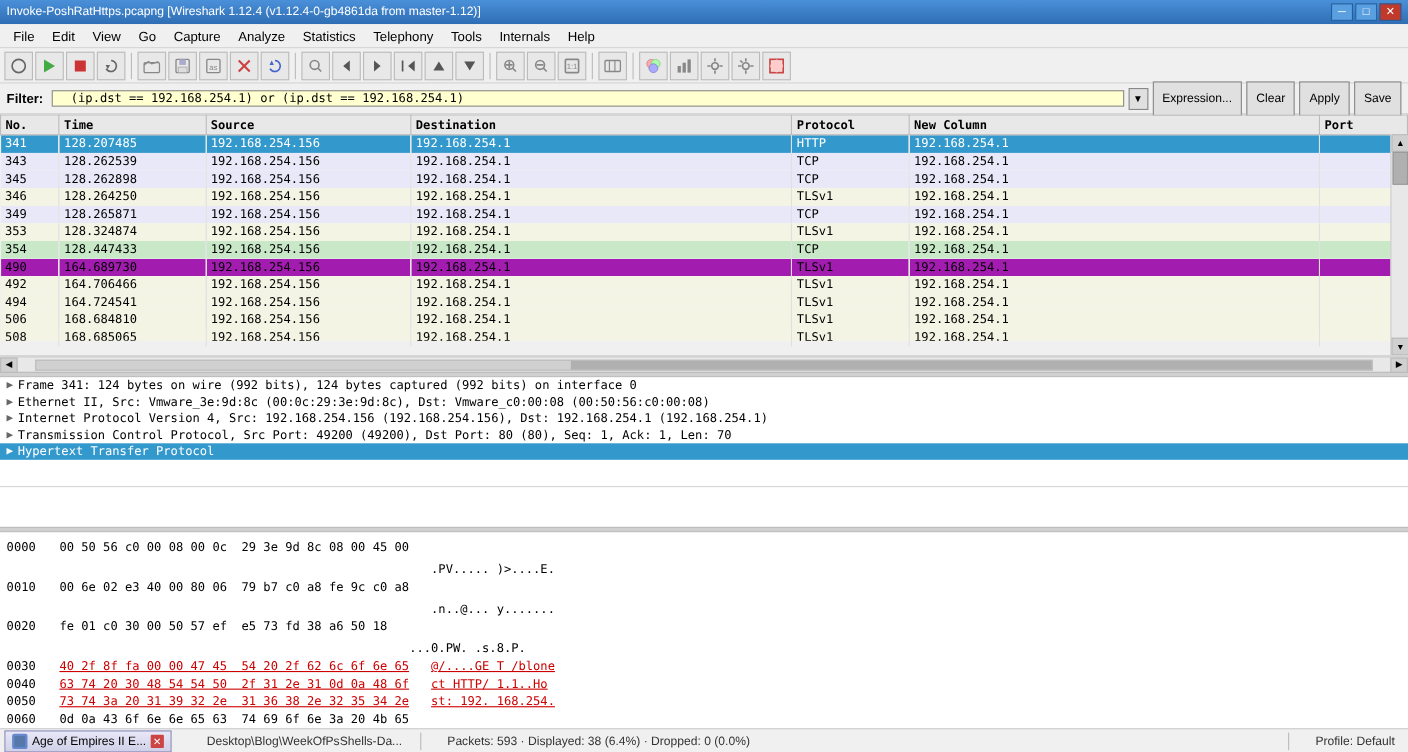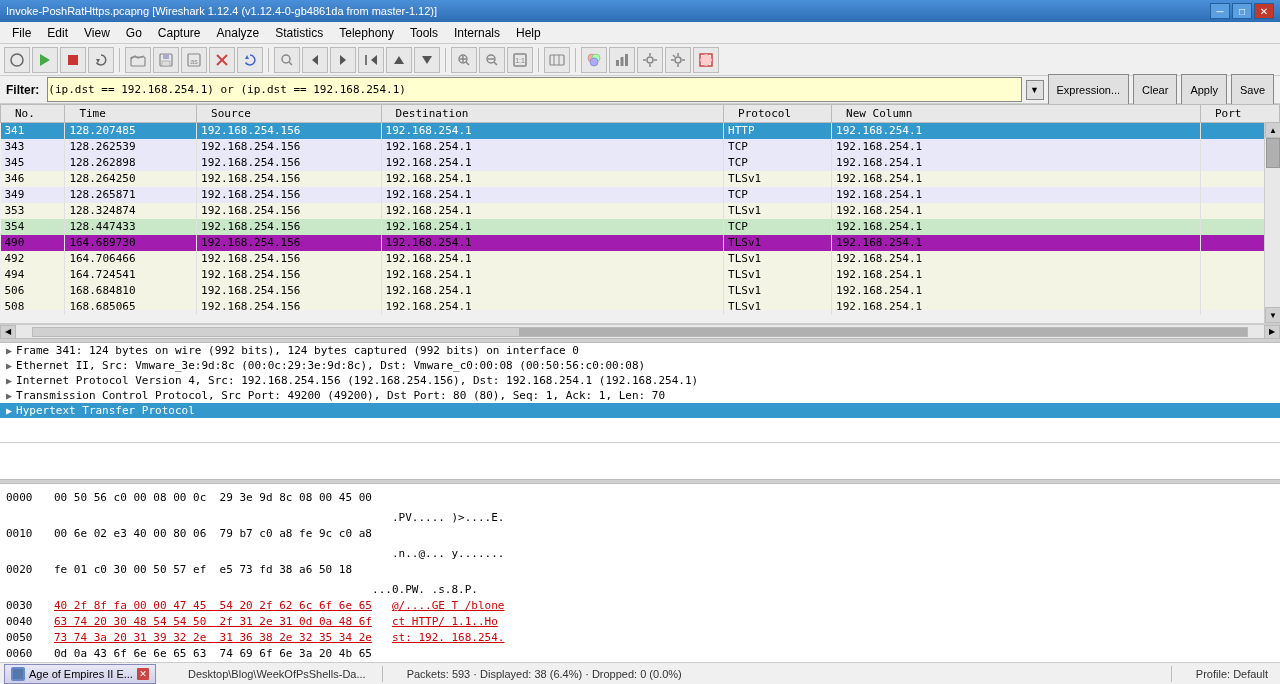--- a/index.html
+++ b/index.html
@@ -71,24 +71,24 @@
       height: 28px;
       display: flex;
       align-items: center;
       border-bottom: 1px solid #ccc;
       padding: 0 6px;
       gap: 4px;
     }
     #filter-label { font-size: 12px; font-weight: bold; margin-right: 4px; }
     #filter-input {
       flex: 1;
-      height: 25px;
+      height: 15px;
       border: 1px solid #888;
       background: #ffffd0;
-      padding: 0 0;
+      padding: 0 16px;
       font-size: 11px;
       font-family: monospace;
     }
     .filter-dropdown {
       width: 18px; height: 20px;
       background: #e0e0e0;
       border: 1px solid #888;
       display: flex; align-items: center; justify-content: center;
       cursor: pointer;
       font-size: 9px;
@@ -114,23 +114,23 @@
       border-collapse: collapse;
       font-family: monospace;
       font-size: 11px;
     }
     #packet-table thead tr {
       background: #e8e8e8;
       height: 18px;
     }
     #packet-table thead th {
       border: 1px solid #bbb;
-      padding: 1px 14px;
+      padding: 1px 4px;
       text-align: left;
-      font-weight: normal;
+      font-weight: bold;
       white-space: nowrap;
       cursor: pointer;
     }
     #packet-table tbody tr {
       height: 16px;
     }
     #packet-table tbody tr:nth-child(even) { background: #f8f8f8; }
     #packet-table tbody tr:nth-child(odd) { background: #ffffff; }
     #packet-table tbody td {
       border-right: 1px solid #e0e0e0;

